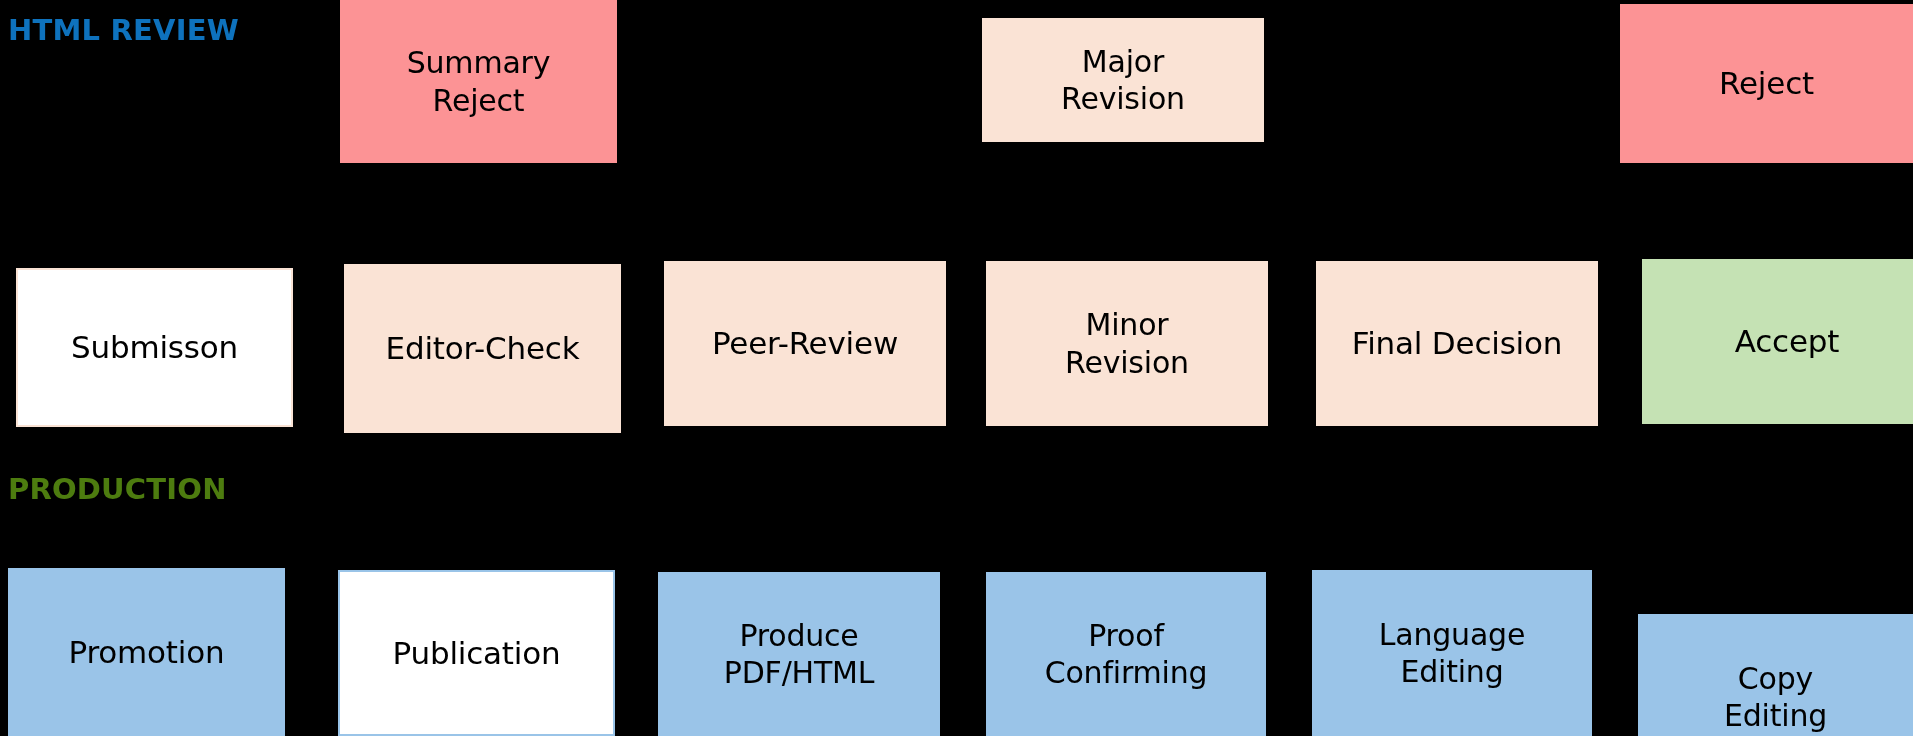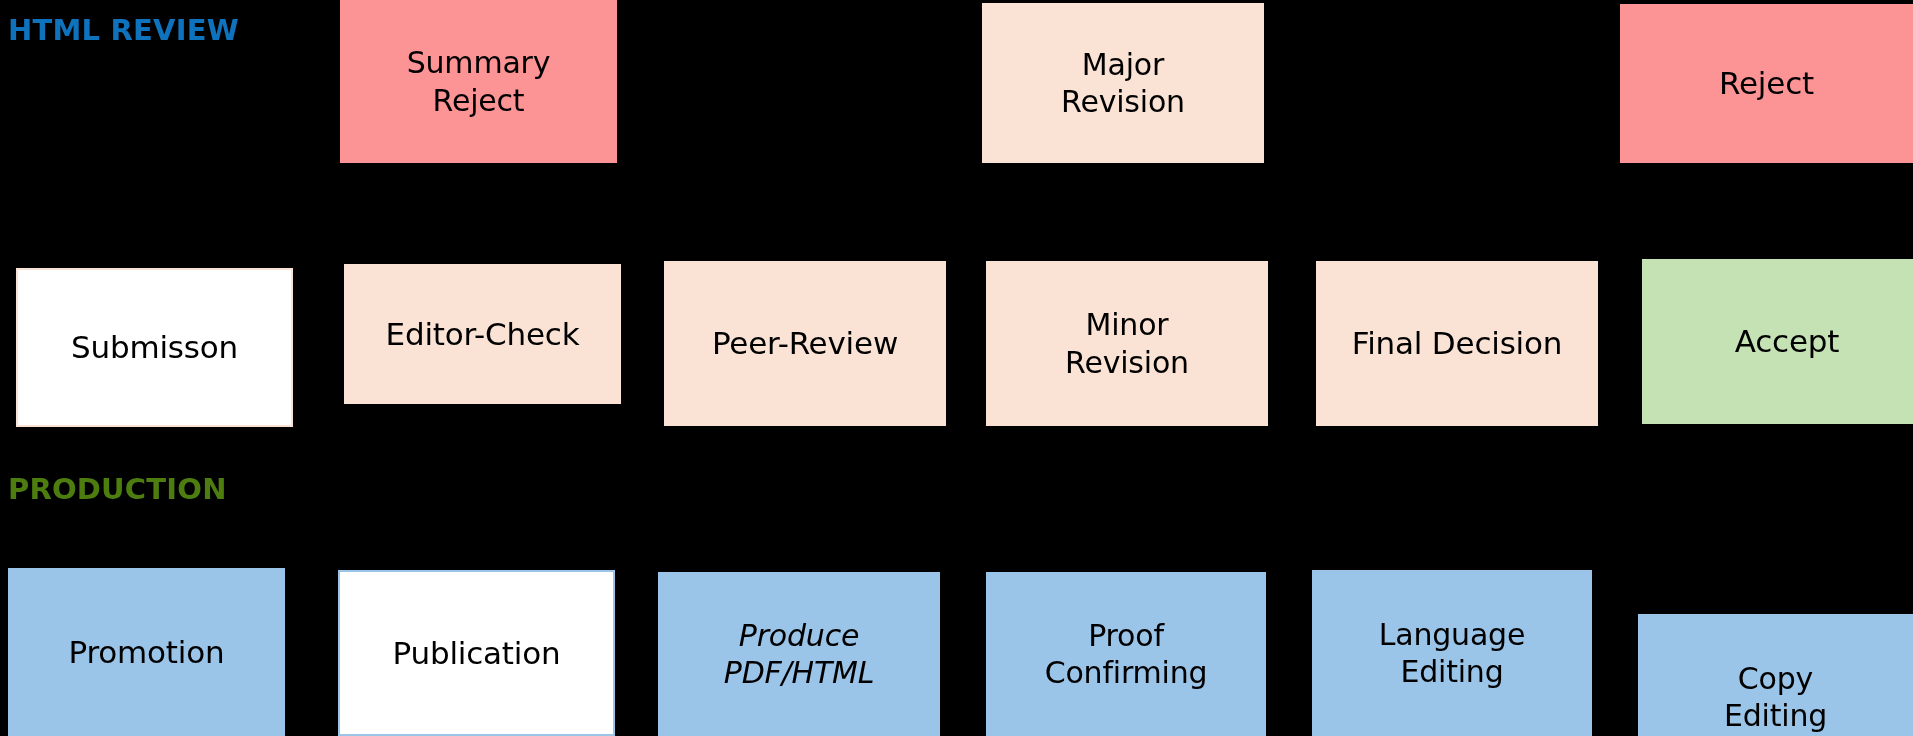--- a/index.html
+++ b/index.html
@@ -46,37 +46,37 @@
 </style>
 </head>
 <body>
 
 <div id="canvas">
     <div class="section-label" style="left: 8px; top: 16px; color: rgb(14, 114, 189);">HTML REVIEW</div>
     <div class="section-label" style="left: 8px; top: 475px; color: #4d7c0f;">PRODUCTION</div>
     <div style="position: absolute; left: 0px; top: 0px; width: 100%; height: 100%;">
       <div class="node" style="left: 340px; top: 0px; width: 277px; height: 163px; background: rgb(252, 147, 149);">Summary
 Reject</div>
-      <div class="node" style="left: 982px; top: 3px; width: 282px; height: 160px; background: rgb(250, 227, 213);">Major
+      <div class="node" style="left: 982px; top: 18px; width: 282px; height: 124px; background: rgb(250, 227, 213);">Major
 Revision</div>
       <div class="node sz-lg" style="left: 1620px; top: 4px; width: 293px; height: 159px; background: rgb(252, 147, 149);">Reject</div>
     </div>
     <div style="position: absolute; left: 4px; top: 0px; width: 100%; height: 100%;">
       <div class="node sz-lg" style="left: 12px; top: 268px; width: 277px; height: 159px; background: rgb(255, 255, 255); border: 2px solid rgb(250, 227, 213);">Submisson</div>
-      <div class="node sz-lg" style="left: 340px; top: 264px; width: 277px; height: 140px; background: rgb(250, 227, 213);">Editor-Check</div>
+      <div class="node sz-lg" style="left: 340px; top: 264px; width: 277px; height: 169px; background: rgb(250, 227, 213);">Editor-Check</div>
       <div class="node sz-lg" style="left: 660px; top: 261px; width: 282px; height: 165px; background: rgb(250, 227, 213);">Peer-Review</div>
       <div class="node" style="left: 982px; top: 261px; width: 282px; height: 165px; background: rgb(250, 227, 213);">Minor
 Revision</div>
       <div class="node sz-lg" style="left: 1312px; top: 261px; width: 282px; height: 165px; background: rgb(250, 227, 213);">Final Decision</div>
       <div class="node sz-lg" style="left: 1638px; top: 259px; width: 290px; height: 165px; background: rgb(197, 226, 180);">Accept</div>
     </div>
     <div style="position: absolute; left: 0px; top: 0px; width: 100%; height: 100%; padding-left: 24px;">
       <div class="node sz-lg" style="left: 8px; top: 568px; width: 277px; height: 168px; background: rgb(154, 196, 232);">Promotion</div>
       <div class="node sz-lg" style="left: 338px; top: 570px; width: 277px; height: 166px; background: rgb(255, 255, 255); border: 2px solid rgb(154, 196, 232);">Publication</div>
-      <div class="node" style="left: 658px; top: 572px; width: 282px; height: 164px; background: rgb(154, 196, 232); font-style: italic;">Produce
+      <div class="node" style="left: 658px; top: 572px; width: 282px; height: 164px; background: rgb(154, 196, 232);">Produce
 PDF/HTML</div>
       <div class="node" style="left: 986px; top: 572px; width: 280px; height: 164px; background: rgb(154, 196, 232);">Proof
 Confirming</div>
       <div class="node" style="left: 1312px; top: 570px; width: 280px; height: 166px; background: rgb(154, 196, 232);">Language
 Editing</div>
       <div class="node" style="left: 1638px; top: 570px; width: 275px; height: 166px; background: rgb(154, 196, 232); margin-top: 44px;">Copy
 Editing</div>
     </div>
   </div>
 

